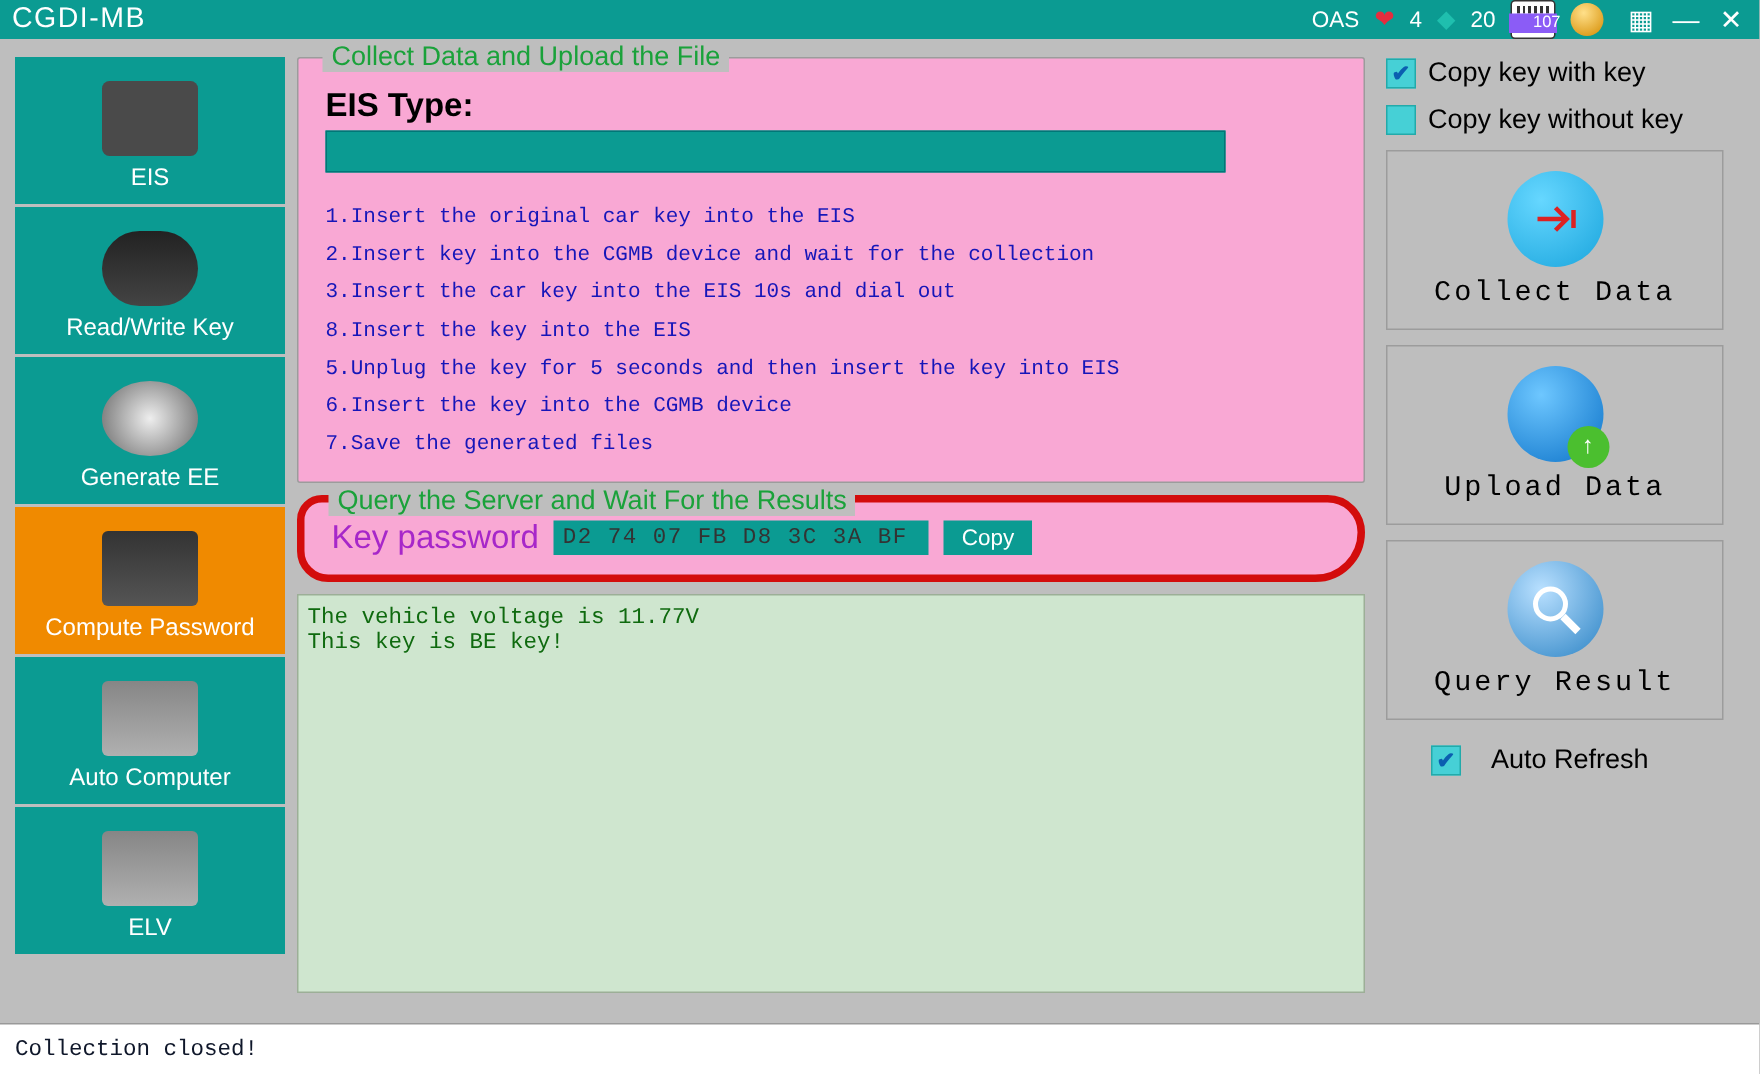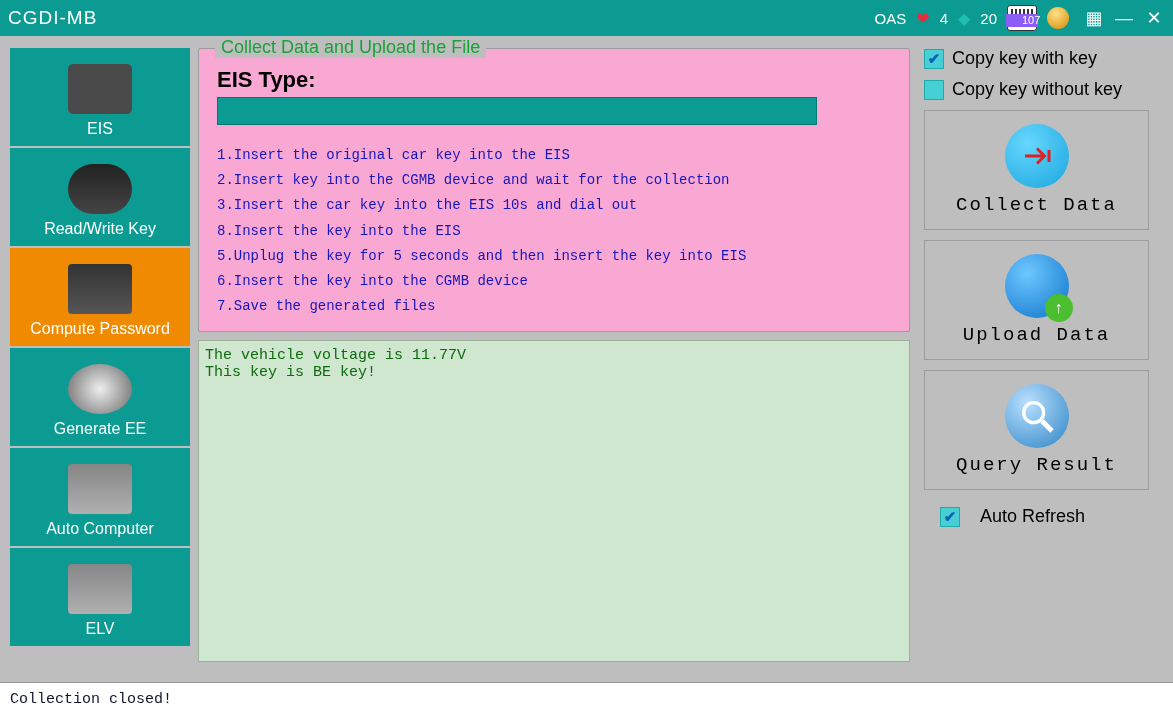--- a/index.html
+++ b/index.html
@@ -6,21 +6,21 @@
   body {
     font-family: "Microsoft YaHei", Arial, sans-serif;
     background: #bebebe;
     width: 1173px;
     height: 716px;
     overflow: hidden;
     display: flex;
     flex-direction: column;
   }
   .titlebar {
-    height: 36px;
+    height: 26px;
     background: #0b9b92;
     display: flex;
     align-items: center;
     color: #fff;
     padding: 0 8px;
     font-size: 19px;
   }
   .titlebar .title { font-weight: 400; letter-spacing: 1px; }
   .titlebar .spacer { flex:1; }
   .titlebar .meta { display:flex; align-items:center; gap:10px; font-size:15px; }
@@ -116,27 +116,27 @@
 
   <div class="sidebar">
     <div class="side-btn">
       <div class="side-icon"></div>
       <span>EIS</span>
     </div>
     <div class="side-btn">
       <div class="side-icon key"></div>
       <span>Read/Write Key</span>
     </div>
+    <div class="side-btn">
+      <div class="side-icon printer"></div>
+      <span>Generate EE</span>
+    </div>
     <div class="side-btn active">
       <div class="side-icon chip"></div>
       <span>Compute Password</span>
-    </div>
-    <div class="side-btn">
-      <div class="side-icon printer"></div>
-      <span>Generate EE</span>
     </div>
     <div class="side-btn">
       <div class="side-icon board"></div>
       <span>Auto Computer</span>
     </div>
     <div class="side-btn">
       <div class="side-icon board"></div>
       <span>ELV</span>
     </div>
   </div>
@@ -150,20 +150,28 @@
         <div>1.Insert the original car key into the EIS</div>
         <div>2.Insert key into the CGMB device and wait for the collection</div>
         <div>3.Insert the car key into the EIS 10s and dial out</div>
         <div>8.Insert the key into the EIS</div>
         <div>5.Unplug the key for 5 seconds and then insert the key into EIS</div>
         <div>6.Insert the key into the CGMB device</div>
         <div>7.Save the generated files</div>
       </div>
     </div>
 
+    <div class="fieldset query">
+      <div class="legend">Query the Server and Wait For the Results</div>
+      <div class="query-wrap">
+        <span class="kp-label">Key password</span>
+        <span class="kp-val">D2 74 07 FB D8 3C 3A BF</span>
+        <button class="copy-btn">Copy</button>
+      </div>
+    </div>
 
     <div class="log">The vehicle voltage is 11.77V
 This key is BE key!</div>
   </div>
 
   <div class="rightcol">
     <div class="chk">
       <span class="box checked"></span>
       <span>Copy key with key</span>
     </div>
@@ -191,21 +199,21 @@
     <div class="big-btn">
       <div class="icon mag-icon">
         <svg viewBox="0 0 24 24" width="40" height="40">
             <circle cx="10" cy="10" r="6" fill="none" stroke="#fff" stroke-width="2"></circle>
             <line x1="15" y1="15" x2="21" y2="21" stroke="#fff" stroke-width="3"></line>
           </svg>
       </div>
       <span class="lbl">Query Result</span>
     </div>
 
-    <div class="chk" style="margin-left:16px;margin-top:6px;gap:20px;">
+    <div class="chk" style="margin-left:30px;margin-top:6px;gap:20px;">
       <span class="box checked"></span>
       <span>Auto Refresh</span>
     </div>
   </div>
 </div>
 
 <div class="sep"></div>
 <div class="statusbar">
   <span>Collection closed!</span>
 </div>

